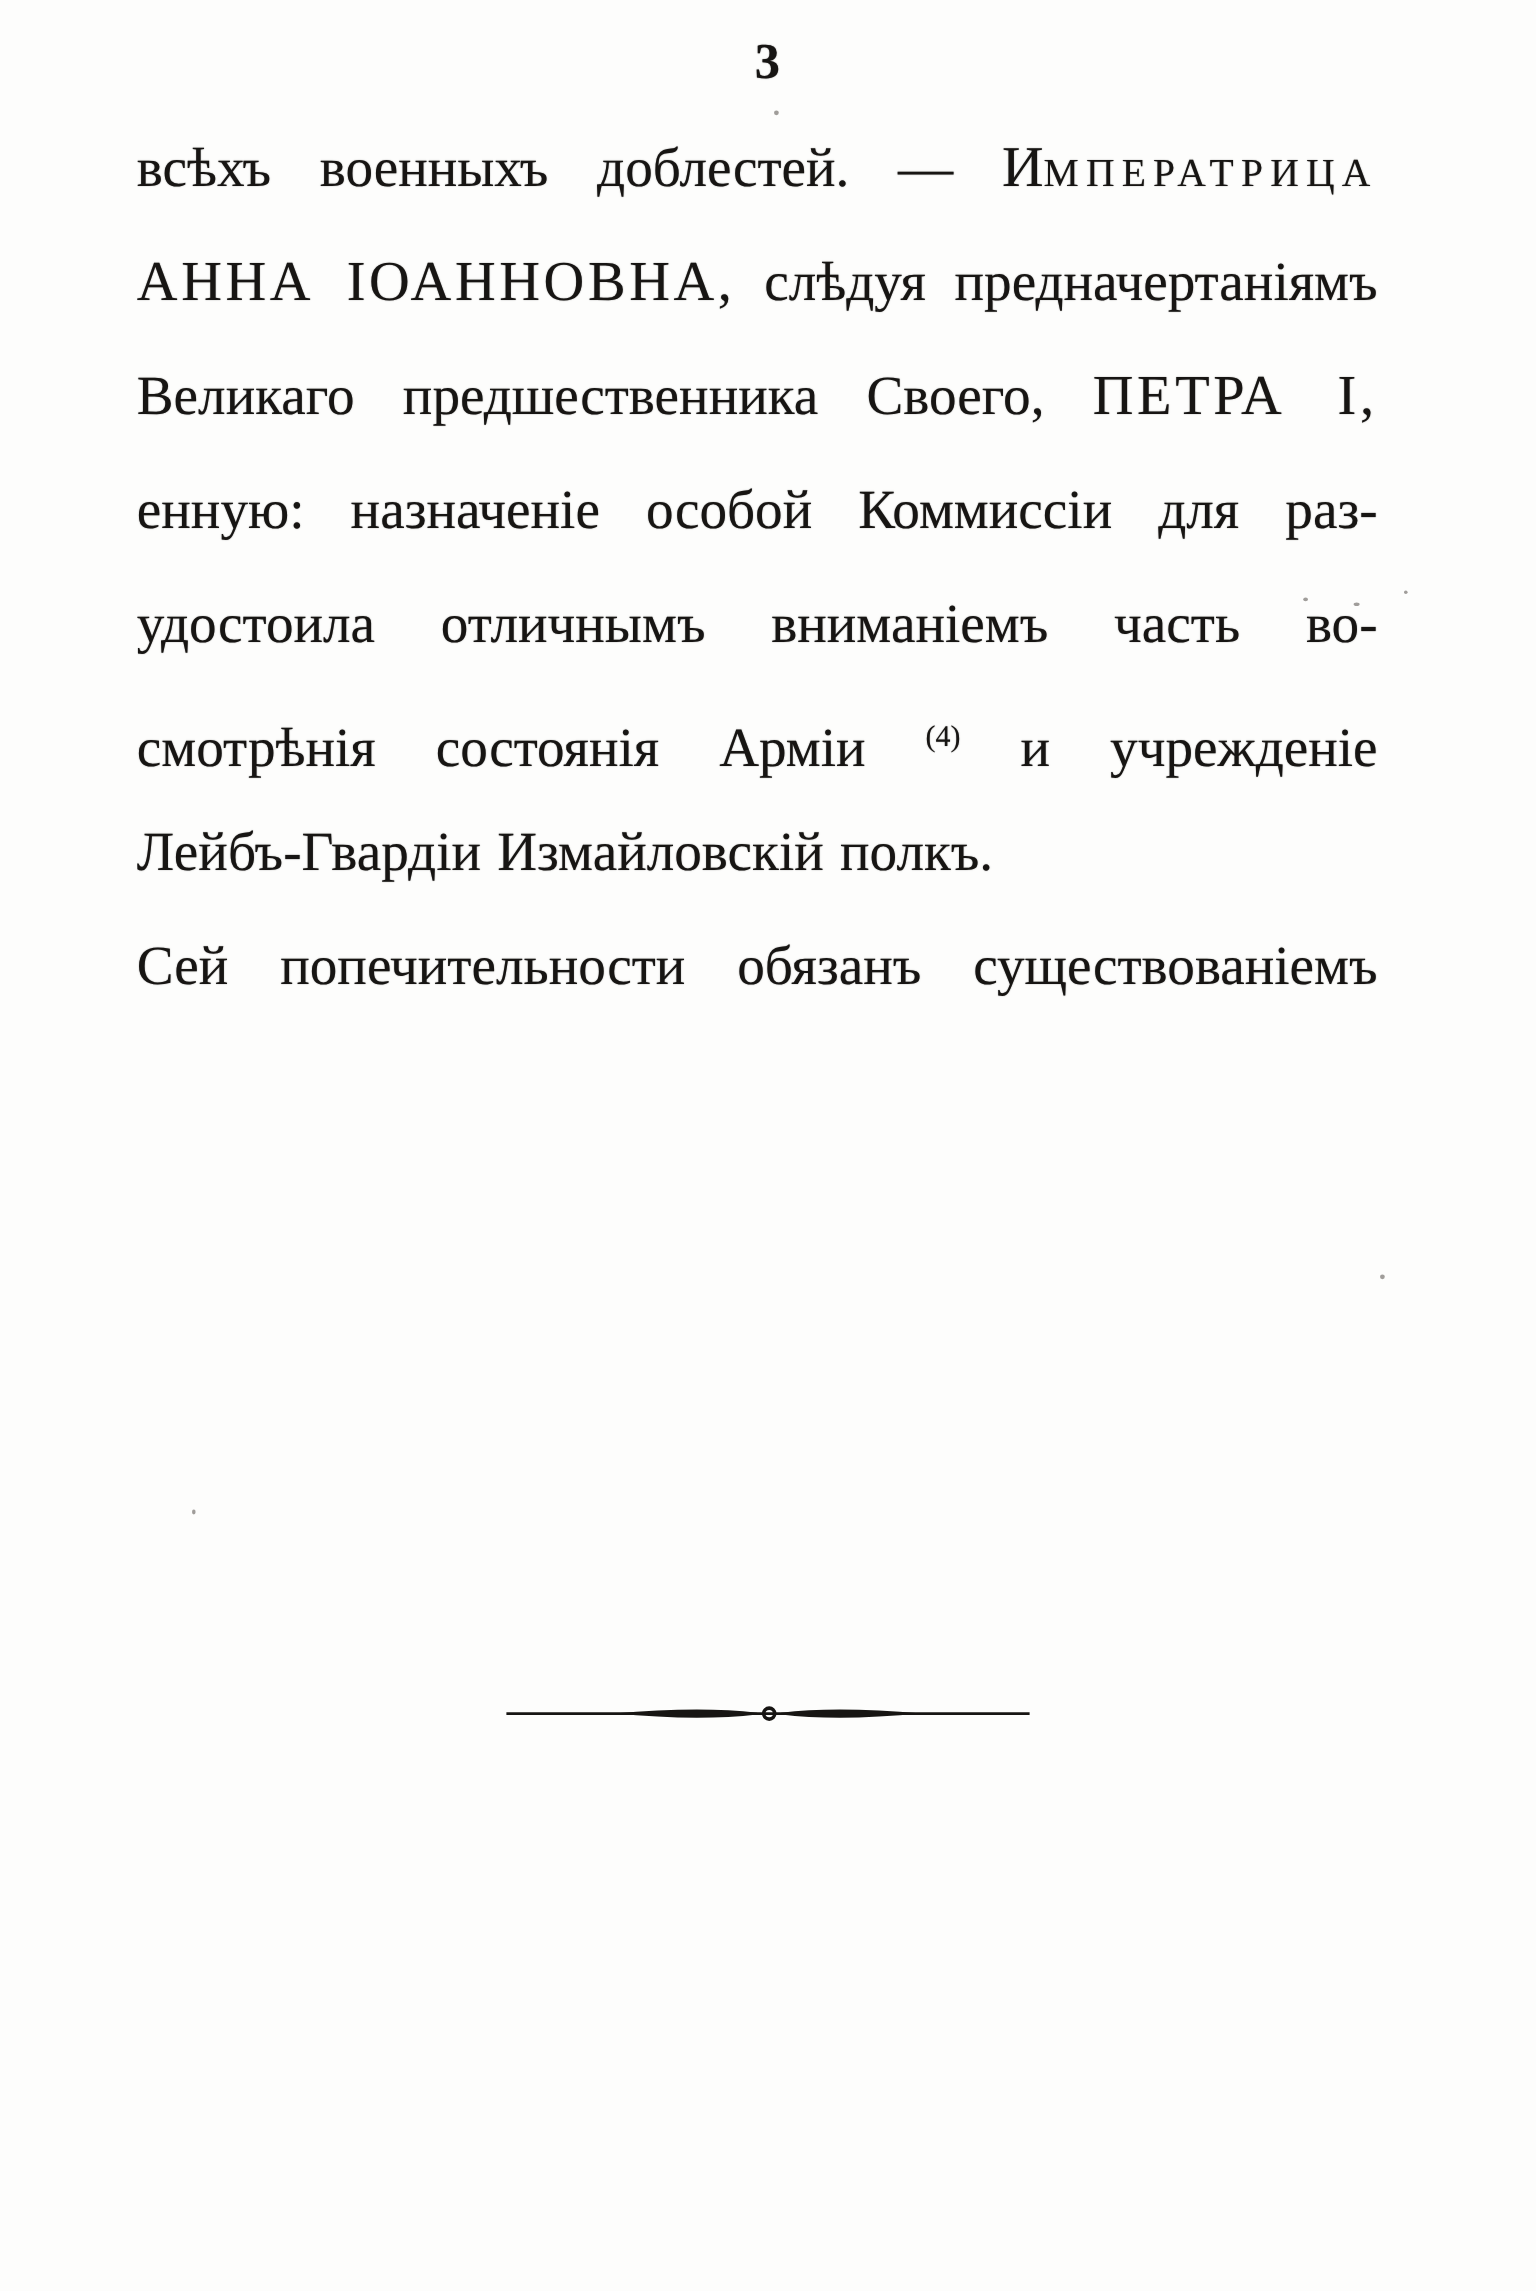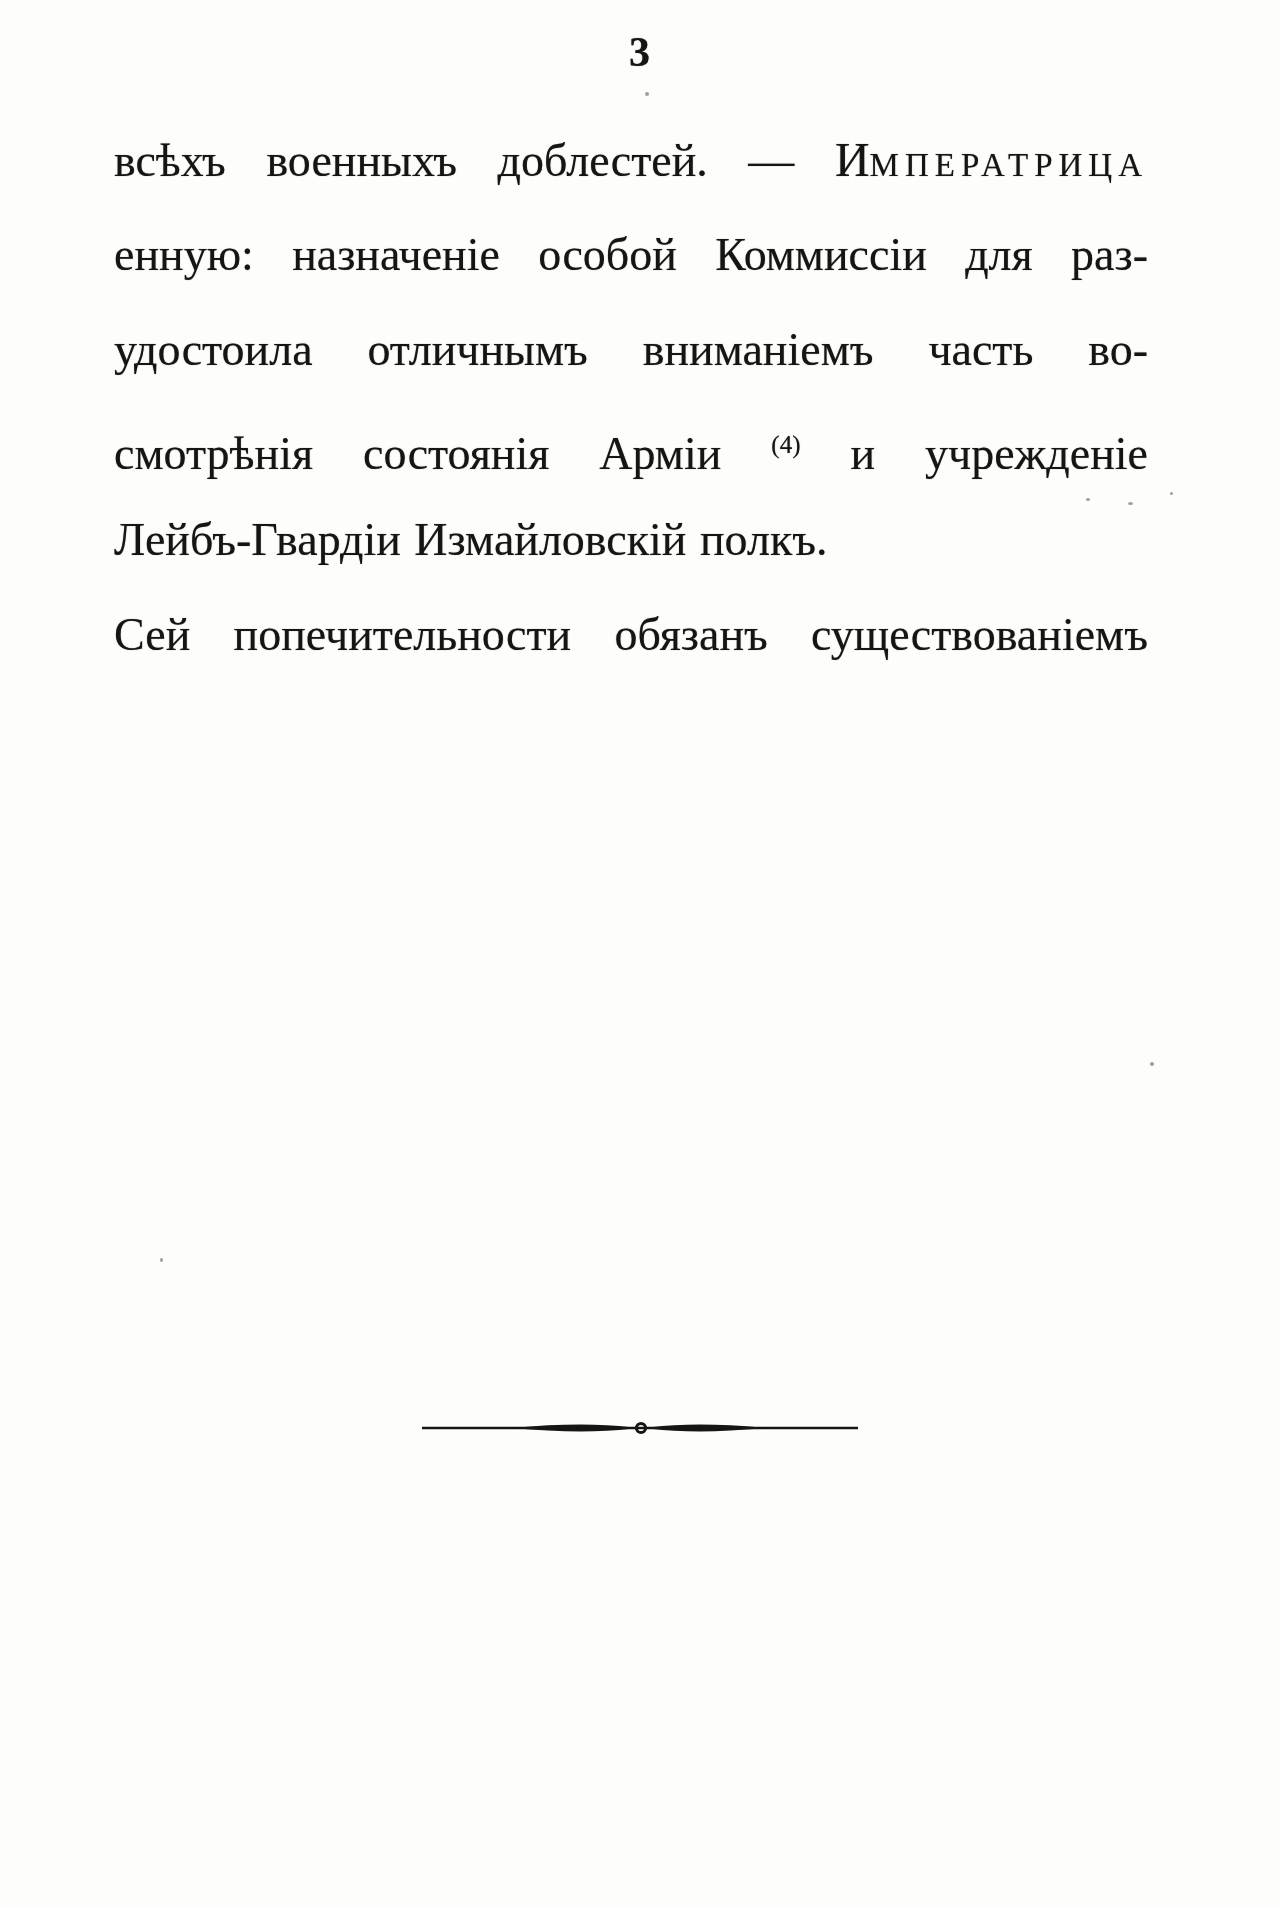--- a/index.html
+++ b/index.html
@@ -22,21 +22,21 @@
     left: 0;
     width: 100%;
     text-align: center;
     font-size: 42px;
     font-weight: bold;
     letter-spacing: 1px;
     text-shadow: 0 0 1px rgba(20,18,16,0.6);
   }
   .text-block {
     position: absolute;
-    top: 112px;
+    top: 92px;
     left: 114px;
     width: 1034px;
   }
   .line {
     height: 95px;
     line-height: 95px;
     font-size: 46px;
     text-align: justify;
     text-align-last: justify;
     overflow: hidden;
@@ -84,20 +84,22 @@
 </style>
 </head>
 <body>
 
 <div class="page">
 
   <div class="page-number">3</div>
 
   <div class="text-block">
       <div class="line"><span class="seg-n">всѣхъ военныхъ доблестей. — </span><span class="seg-cap">И</span><span class="seg-sc">МПЕРАТРИЦА</span></div>
+      <div class="line"><span class="seg-caps">АННА ІОАННОВНА,</span><span class="seg-n"> слѣдуя предначертаніямъ</span></div>
+      <div class="line"><span class="seg-n">Великаго предшественника Своего, </span><span class="seg-caps">ПЕТРА I,</span></div>
       <div class="line"><span class="seg-n">енную: назначеніе особой Коммиссіи для раз-</span></div>
       <div class="line"><span class="seg-n">удостоила отличнымъ вниманіемъ часть во-</span></div>
       <div class="line"><span class="seg-n">смотрѣнія состоянія Арміи </span><span class="seg-sup">(4)</span><span class="seg-n"> и учрежденіе</span></div>
       <div class="line last"><span class="seg-n">Лейбъ-Гвардіи Измайловскій полкъ.</span></div>
       <div class="line"><span class="seg-n">Сей попечительности обязанъ существованіемъ</span></div>
     </div>
 
   <svg class="divider" width="440" height="16" viewBox="0 0 440 16" aria-hidden="true">
     <line x1="2" y1="8" x2="438" y2="8" stroke="#171513" stroke-width="2.4"></line>
     <path d="M 92 8 Q 162 1.5 211 7.2 L 211 8.8 Q 162 14.5 92 8 Z" fill="#171513"></path>

